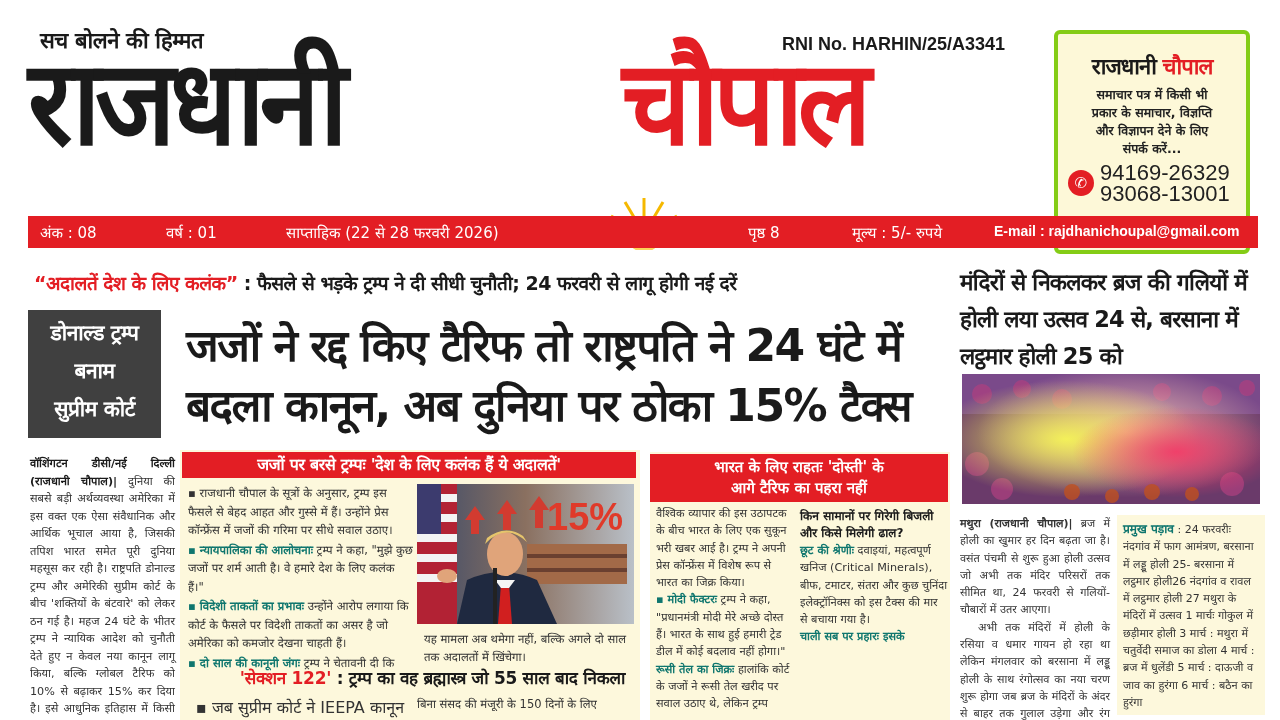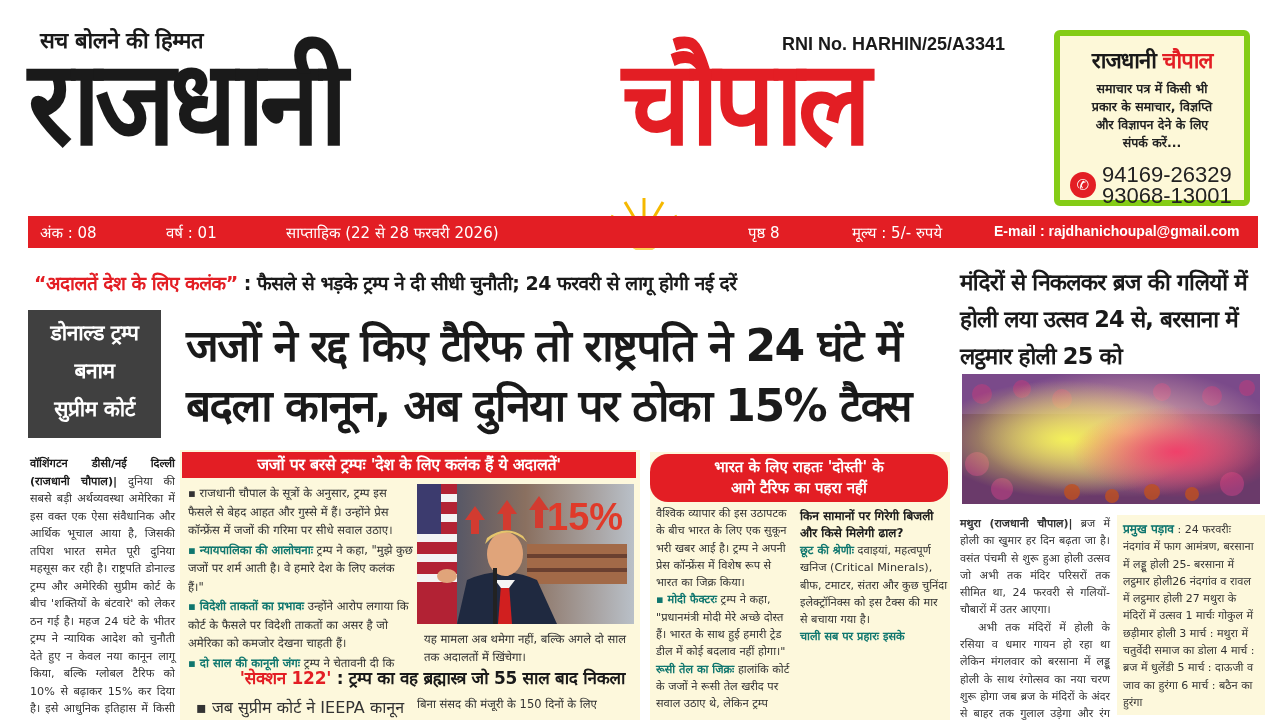--- a/index.html
+++ b/index.html
@@ -7,21 +7,21 @@
   body { font-family: "DejaVu Sans", sans-serif; color: #1a1a1a; position: relative; }
 
   .abs { position: absolute; }
 
   
   .tagline { left: 40px; top: 24px; font-size: 22px; font-weight: bold; color: #1a1a1a; letter-spacing: -0.5px; }
   .logo-black { left: 28px; top: 44px; font-size: 118px; font-weight: bold; color: #1a1a1a; letter-spacing: -6px; line-height: 1; transform: scaleX(0.92); transform-origin: left top; }
   .logo-red { left: 622px; top: 44px; font-size: 118px; font-weight: bold; color: #e31e24; letter-spacing: -6px; line-height: 1; transform: scaleX(0.92); transform-origin: left top; }
   .rni { left: 782px; top: 34px; font-family: "Liberation Sans", sans-serif; font-weight: bold; font-size: 18px; color: #1a1a1a; }
 
-  .adbox { left: 1054px; top: 30px; width: 196px; height: 176px; background: #fdf8d8; border: 6px solid #84cc16; border-radius: 6px; text-align: center; padding-top: 8px; }
+  .adbox { left: 1054px; top: 30px; width: 196px; height: 224px; background: #fdf8d8; border: 4px solid #84cc16; border-radius: 6px; text-align: center; padding-top: 16px; }
   .adbox .ad-brand { font-size: 22px; font-weight: bold; letter-spacing: -1px; }
   .adbox .ad-brand .b1 { color: #1a1a1a; }
   .adbox .ad-brand .b2 { color: #e31e24; }
   .adbox .ad-text { font-size: 12.5px; font-weight: bold; line-height: 18px; margin-top: 6px; color: #222; }
   .adbox .phones { position: absolute; left: 10px; top: 128px; display: flex; align-items: center; }
   .adbox .phone-icon { width: 26px; height: 26px; border-radius: 50%; background: #e31e24; color: #fff; font-size: 15px; font-weight: bold; display: flex; align-items: center; justify-content: center; margin-right: 6px; }
   .adbox .nums { font-family: Liberation Sans, sans-serif; font-size: 22px; line-height: 21px; text-align: left; color: #222; }
 
   
   .band { left: 28px; top: 216px; width: 1230px; height: 32px; background: #e31e24; color: #fff; font-size: 15px; }
@@ -49,21 +49,21 @@
   .p1-bullets { left: 188px; top: 484px; width: 225px; font-size: 11.5px; line-height: 18.5px; color: #333; }
   .p1-bullets p { margin-bottom: 1px; }
   .trump-img { left: 417px; top: 484px; width: 217px; height: 140px; overflow: hidden; background: #4a5870; }
   .caption { left: 424px; top: 630px; width: 210px; font-size: 11.5px; line-height: 18px; color: #333; }
   .sub2-head { left: 190px; top: 666px; width: 440px; text-align: center; font-size: 17px; font-weight: bold; letter-spacing: -0.3px; }
   .sub2-head .r { color: #e31e24; margin-left: 45px; }
   .sub2-left { left: 196px; top: 696px; width: 212px; font-size: 16px; color: #333; white-space: nowrap; overflow: hidden; }
   .sub2-right { left: 417px; top: 696px; width: 215px; font-size: 11.5px; color: #333; white-space: nowrap; overflow: hidden; }
 
   .panel2 { left: 650px; top: 452px; width: 300px; height: 268px; }
-  .panel2-head { left: 650px; top: 454px; width: 298px; height: 48px; background: #e31e24; color: #fff; font-size: 15px; font-weight: bold; text-align: center; line-height: 21px; padding-top: 3px; border-radius: 18px; }
+  .panel2-head { left: 650px; top: 454px; width: 298px; height: 48px; background: #e31e24; color: #fff; font-size: 15px; font-weight: bold; text-align: center; line-height: 21px; padding-top: 3px; }
   .p2-left { left: 656px; top: 505px; width: 140px; font-size: 11.2px; line-height: 17.3px; color: #333; }
   .p2-right { left: 800px; top: 508px; width: 148px; font-size: 11.2px; line-height: 17.3px; color: #333; }
   .p2-right .q { font-size: 12px; font-weight: bold; color: #1a1a1a; line-height: 17px; }
 
   
   .holi-head { left: 960px; top: 264px; width: 315px; font-size: 22.5px; font-weight: bold; line-height: 37px; letter-spacing: -0.8px; color: #1a1a1a; }
   .holi-img { left: 962px; top: 374px; width: 298px; height: 130px; overflow: hidden; }
   .holi-text { left: 960px; top: 515px; width: 150px; font-size: 11px; line-height: 17.3px; color: #333; text-align: justify; }
   .holi-box { left: 1117px; top: 515px; width: 148px; height: 200px; background: #fdf8dc; padding: 6px 6px; font-size: 11px; line-height: 17.3px; color: #333; }
 </style>

